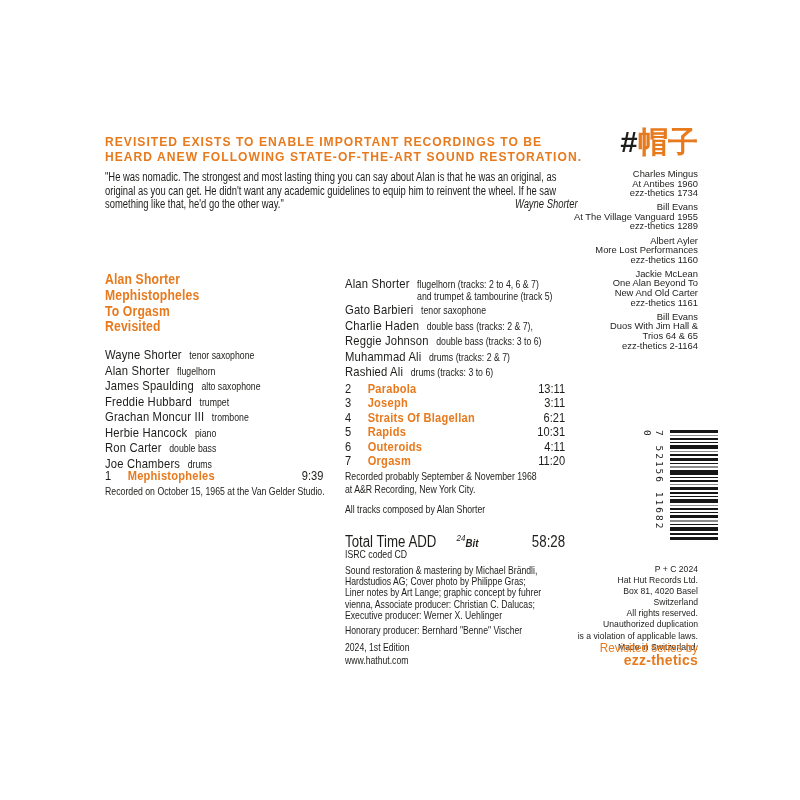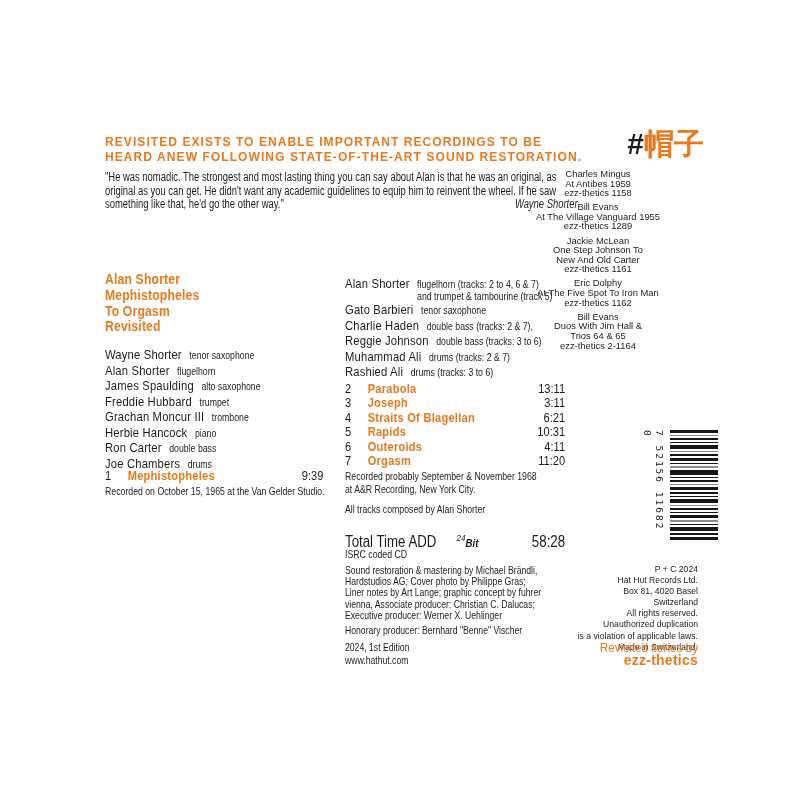--- a/index.html
+++ b/index.html
@@ -51,24 +51,24 @@
   .bit b{font-size:11.5px;}
   .total-time{margin-left:auto;}
   .isrc{left:345px;top:549px;width:262px;font-size:10.4px;line-height:12px;}
 
   
   .credits{left:345px;top:565px;width:280px;font-size:10.3px;line-height:11.2px;}
   .honorary{left:345px;top:625px;width:280px;font-size:10.3px;line-height:11.2px;}
   .edition{left:345px;top:641px;width:280px;font-size:10.3px;line-height:13px;}
 
   
-  .series-tag{right:96px;top:128px;font-size:30px;font-weight:bold;line-height:32px;white-space:nowrap;}
+  .series-tag{right:102px;top:128px;font-size:30px;font-weight:bold;line-height:32px;white-space:nowrap;font-family:Liberation Mono, monospace;}
   .series-tag .hash{color:#1d1d1b;}
   .series-tag .kanji{color:var(--orange,#E87A1E);}
-  .catalog{right:102px;top:169px;width:200px;text-align:center;font-size:9.4px;line-height:9.6px;}
+  .catalog{right:102px;top:169px;width:200px;text-align:right;font-size:9.4px;line-height:9.6px;}
   .cat-entry{margin-bottom:4.5px;}
   .barcode{right:82px;top:430px;display:flex;gap:5px;height:116px;}
   .bc-digits{writing-mode:vertical-rl;font-family:"DejaVu Sans Mono",monospace;
     font-size:9.5px;letter-spacing:2px;line-height:12px;height:114px;}
   .bc-stripes{width:48px;}
   .stripe{width:100%;margin-bottom:2px;}
   .label-info{right:102px;top:564px;width:200px;text-align:right;font-size:9.8px;line-height:9.3px;}
   .label-info div{margin-bottom:1.8px;}
   .footer{right:102px;top:642px;width:220px;text-align:right;transform:scaleX(0.9);
     transform-origin:100% 0;color:var(--orange,#E87A1E);}
@@ -234,38 +234,38 @@
     <div>www.hathut.com</div>
   </div>
 
   <div class="abs series-tag">
     <span class="hash">#</span><span class="kanji">帽子</span>
   </div>
 
   <div class="abs catalog">
     <div class="cat-entry">
       <div>Charles Mingus</div>
-      <div>At Antibes 1959</div>
-      <div>ezz-thetics 1158</div>
+      <div>At Antibes 1960</div>
+      <div>ezz-thetics 1734</div>
     </div>
     <div class="cat-entry">
       <div>Bill Evans</div>
       <div>At The Village Vanguard 1955</div>
       <div>ezz-thetics 1289</div>
     </div>
     <div class="cat-entry">
+      <div>Albert Ayler</div>
+      <div>More Lost Performances</div>
+      <div>ezz-thetics 1160</div>
+    </div>
+    <div class="cat-entry">
       <div>Jackie McLean</div>
-      <div>One Step Johnson To</div>
+      <div>One Alan Beyond To</div>
       <div>New And Old Carter</div>
       <div>ezz-thetics 1161</div>
-    </div>
-    <div class="cat-entry">
-      <div>Eric Dolphy</div>
-      <div>At The Five Spot To Iron Man</div>
-      <div>ezz-thetics 1162</div>
     </div>
     <div class="cat-entry">
       <div>Bill Evans</div>
       <div>Duos With Jim Hall &amp;</div>
       <div>Trios 64 &amp; 65</div>
       <div>ezz-thetics 2-1164</div>
     </div>
   </div>
 
   <div class="abs barcode">

